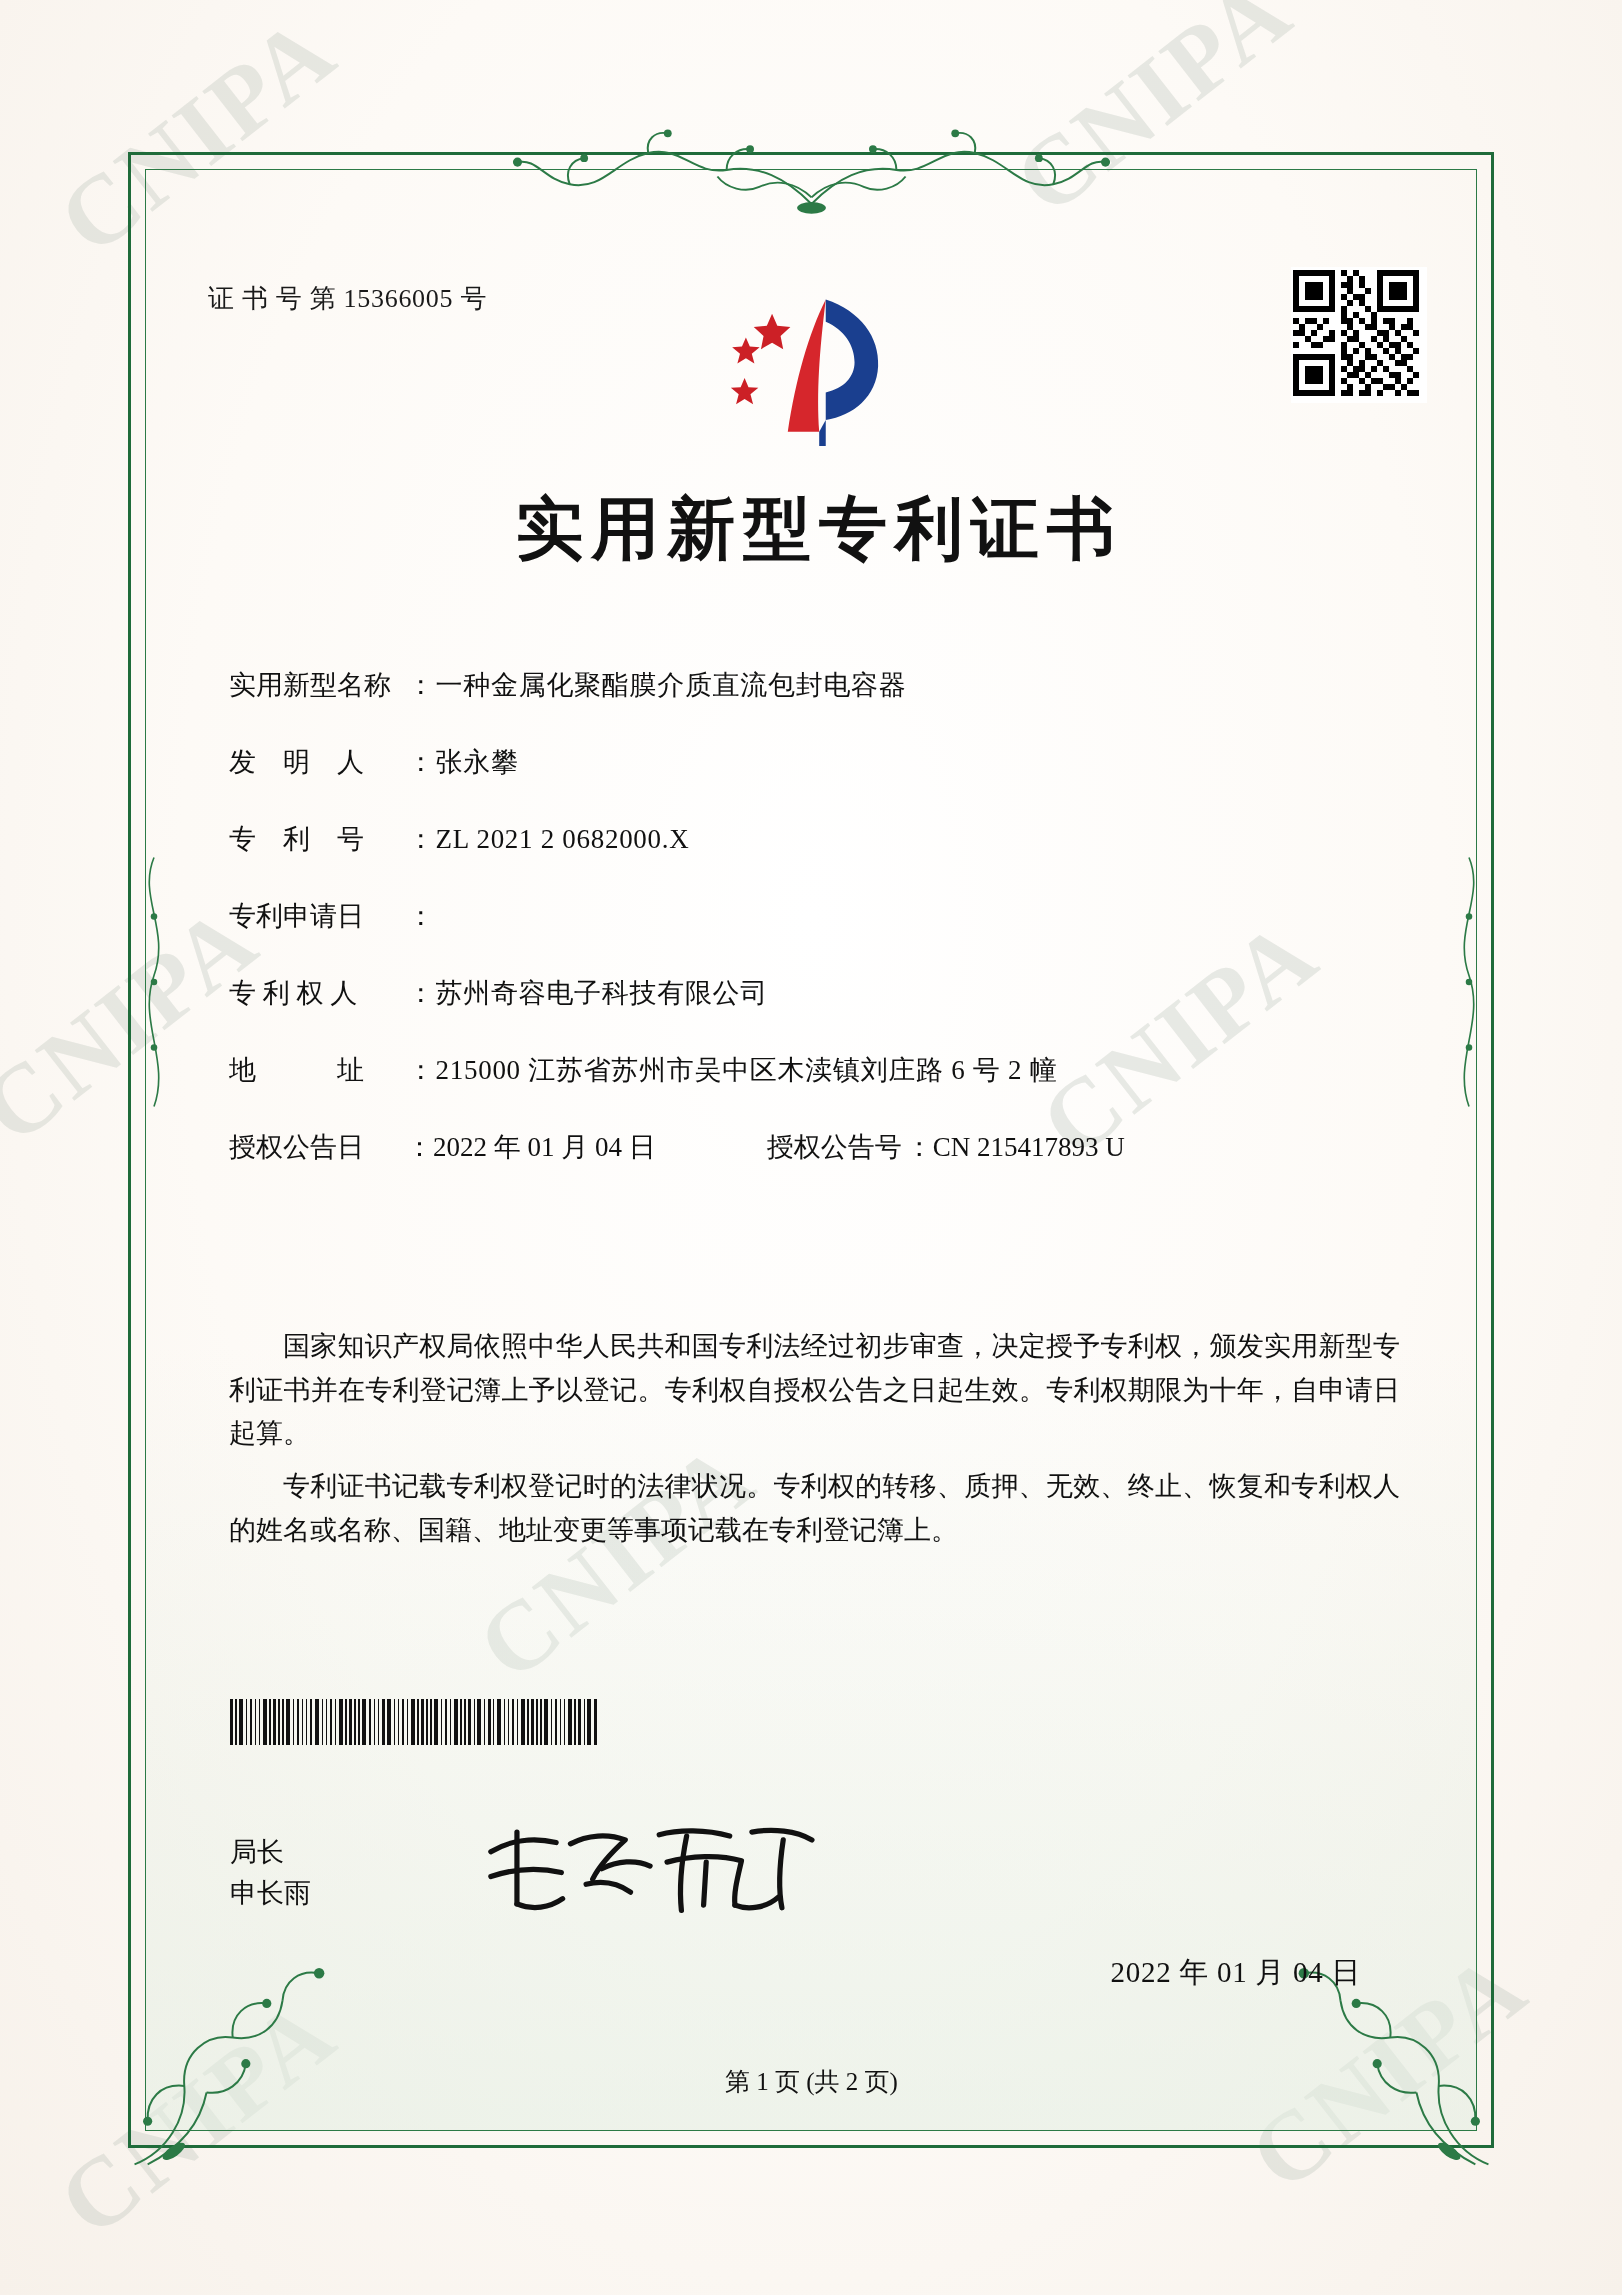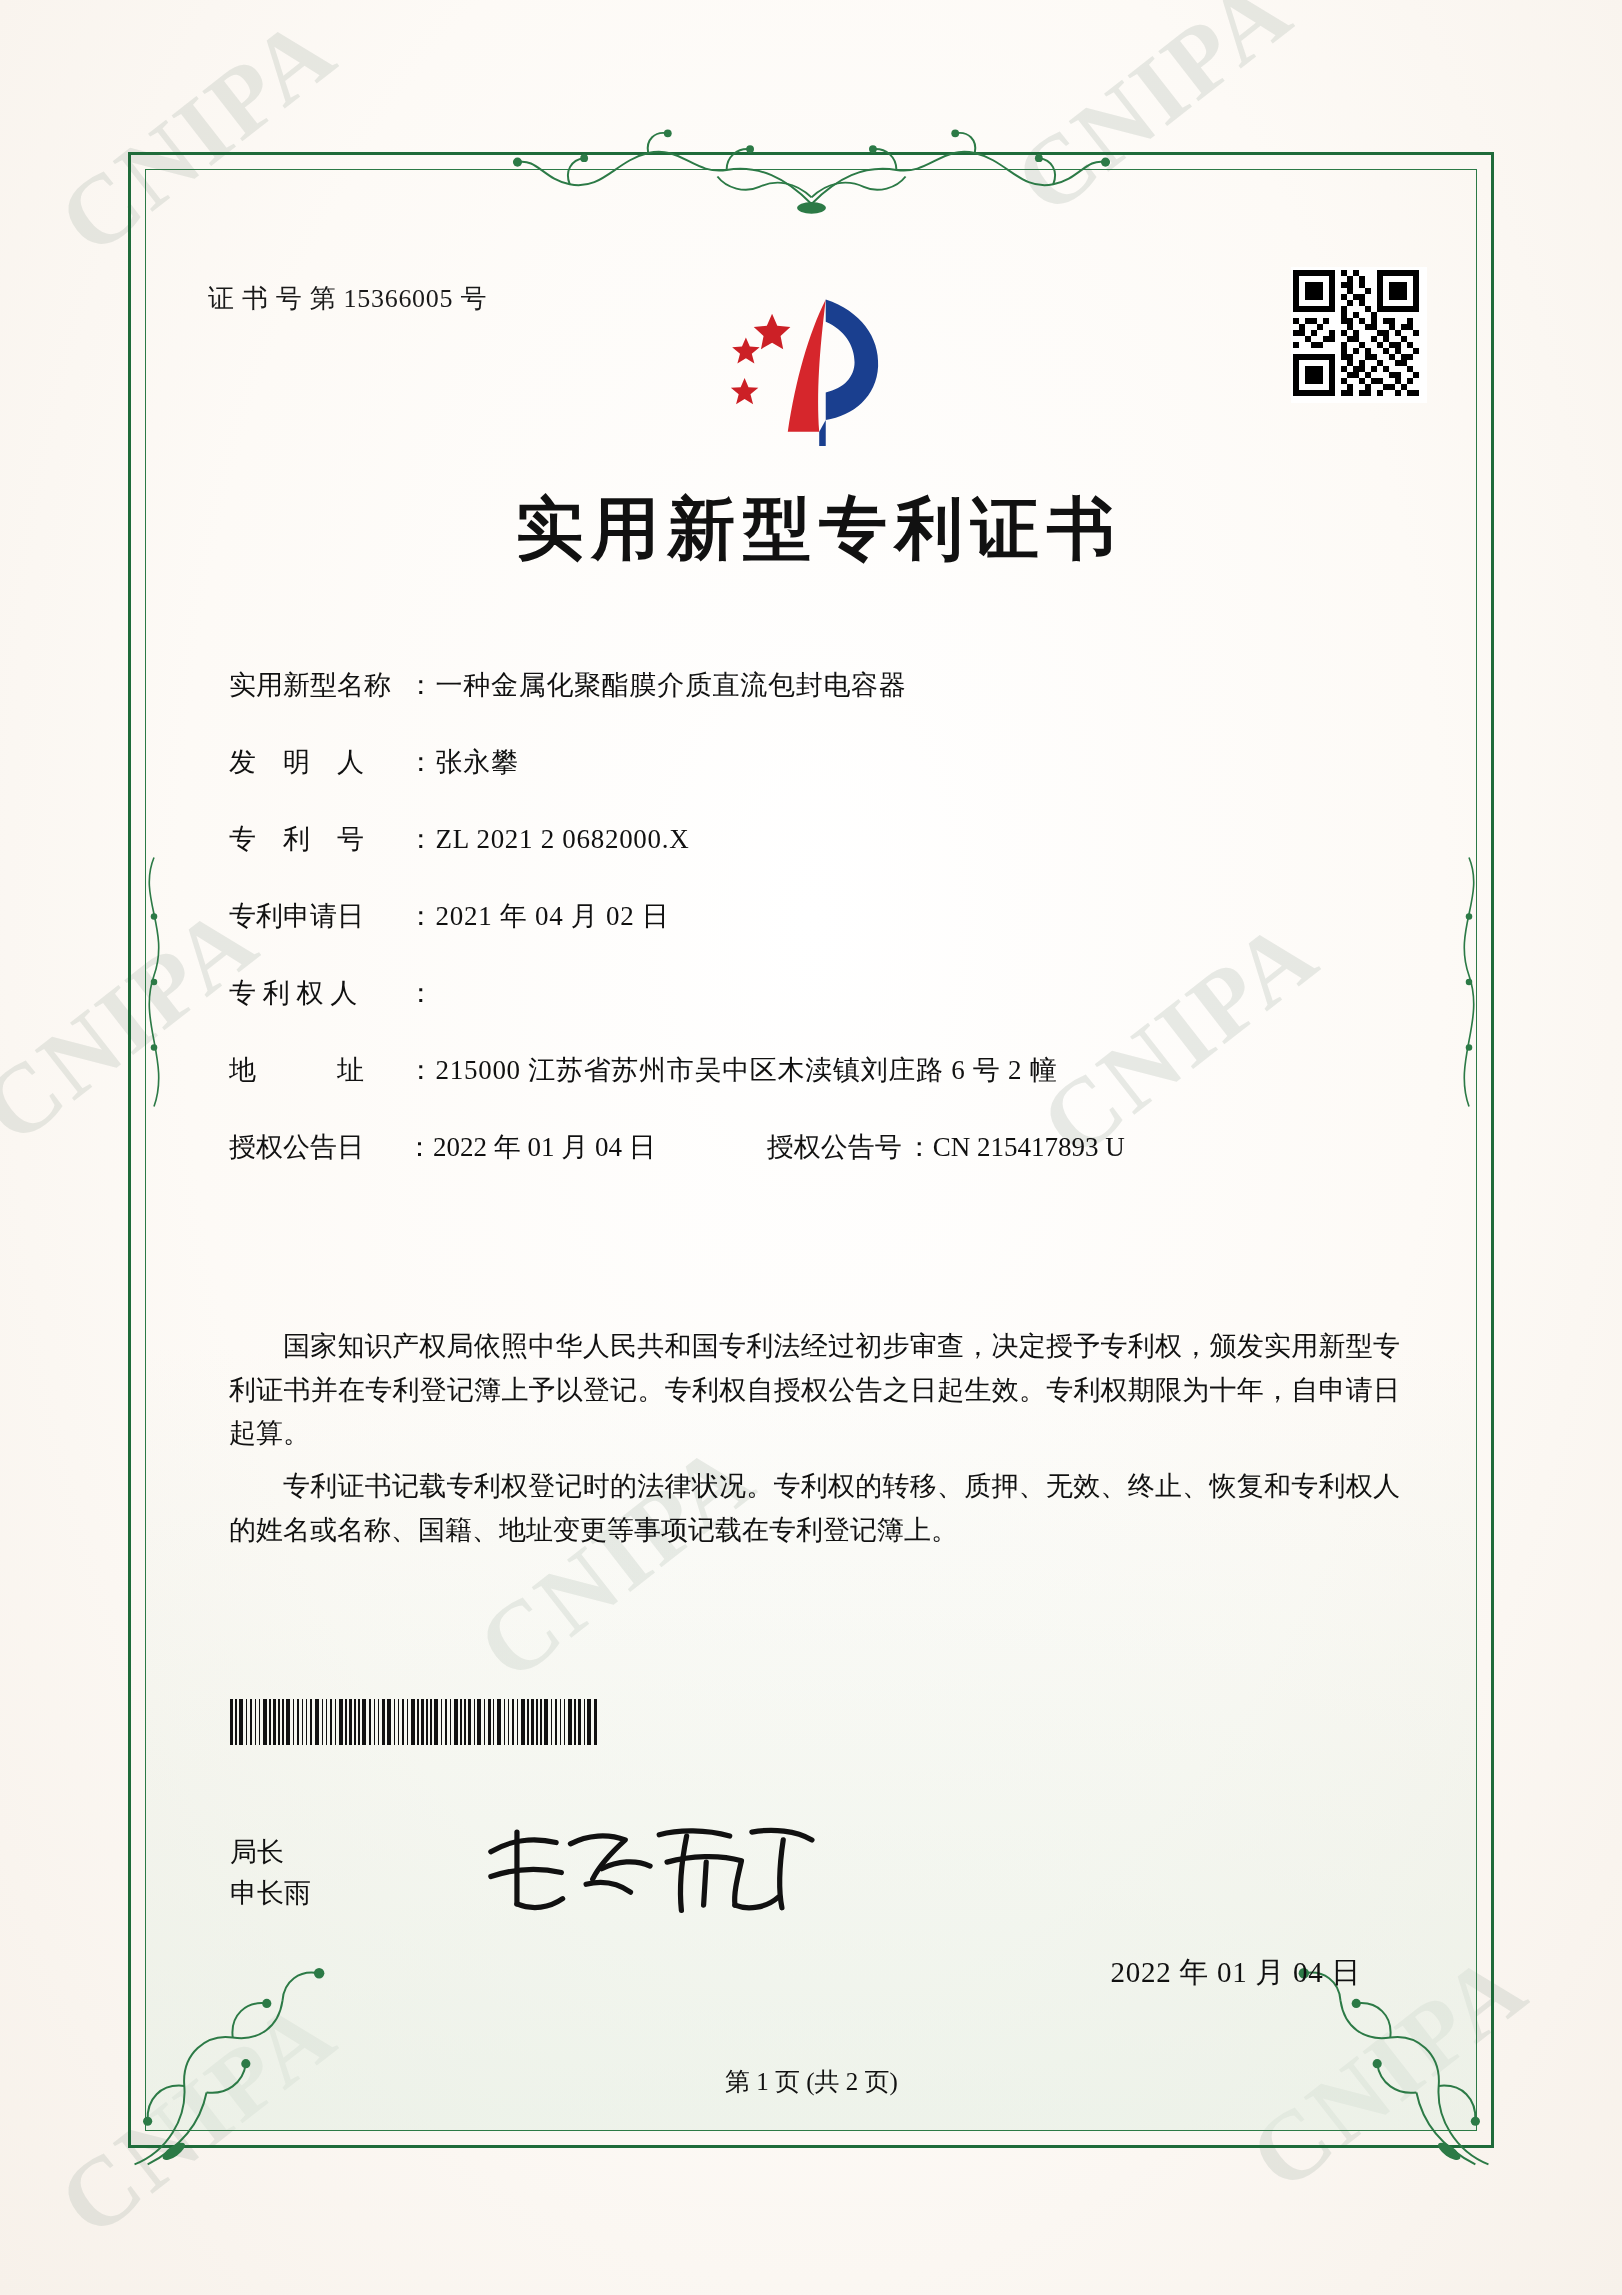--- a/index.html
+++ b/index.html
@@ -508,26 +508,26 @@
 
     <div class="row">
       <span class="label">专　利　号</span>
       <span class="colon">：</span>
       <span class="value">ZL 2021 2 0682000.X</span>
     </div>
 
     <div class="row">
       <span class="label">专利申请日</span>
       <span class="colon">：</span>
-      <span class="value">2021 年 04 月 02 日</span>
     </div>
 
     <div class="row">
       <span class="label">专 利 权 人</span>
       <span class="colon">：</span>
+      <span class="value">苏州奇容电子科技有限公司</span>
     </div>
 
     <div class="row">
       <span class="label">地　　　址</span>
       <span class="colon">：</span>
       <span class="value">215000 江苏省苏州市吴中区木渎镇刘庄路 6 号 2 幢</span>
     </div>
 
     <div class="row-inline">
       <span class="seg-label">授权公告日</span>

